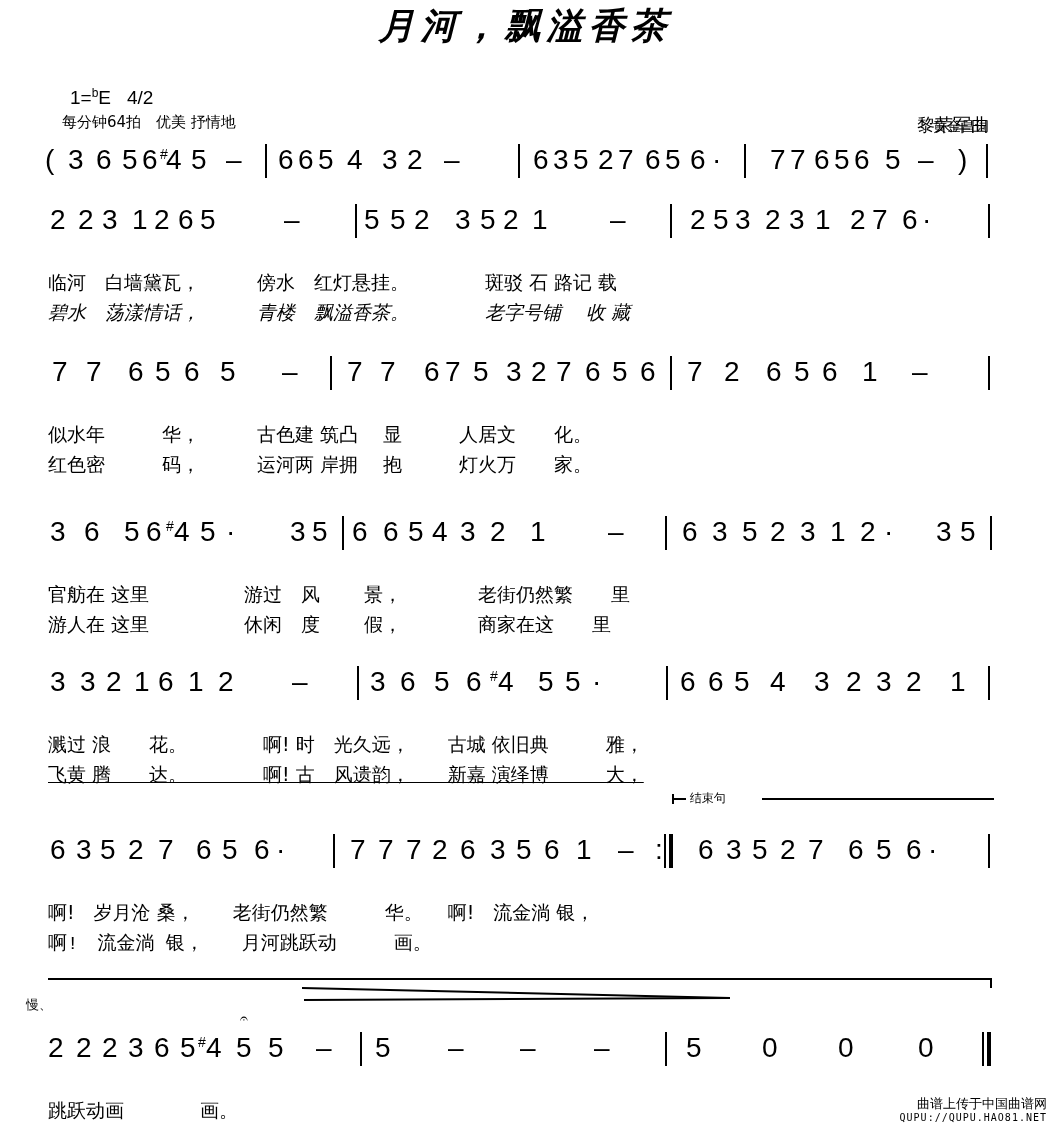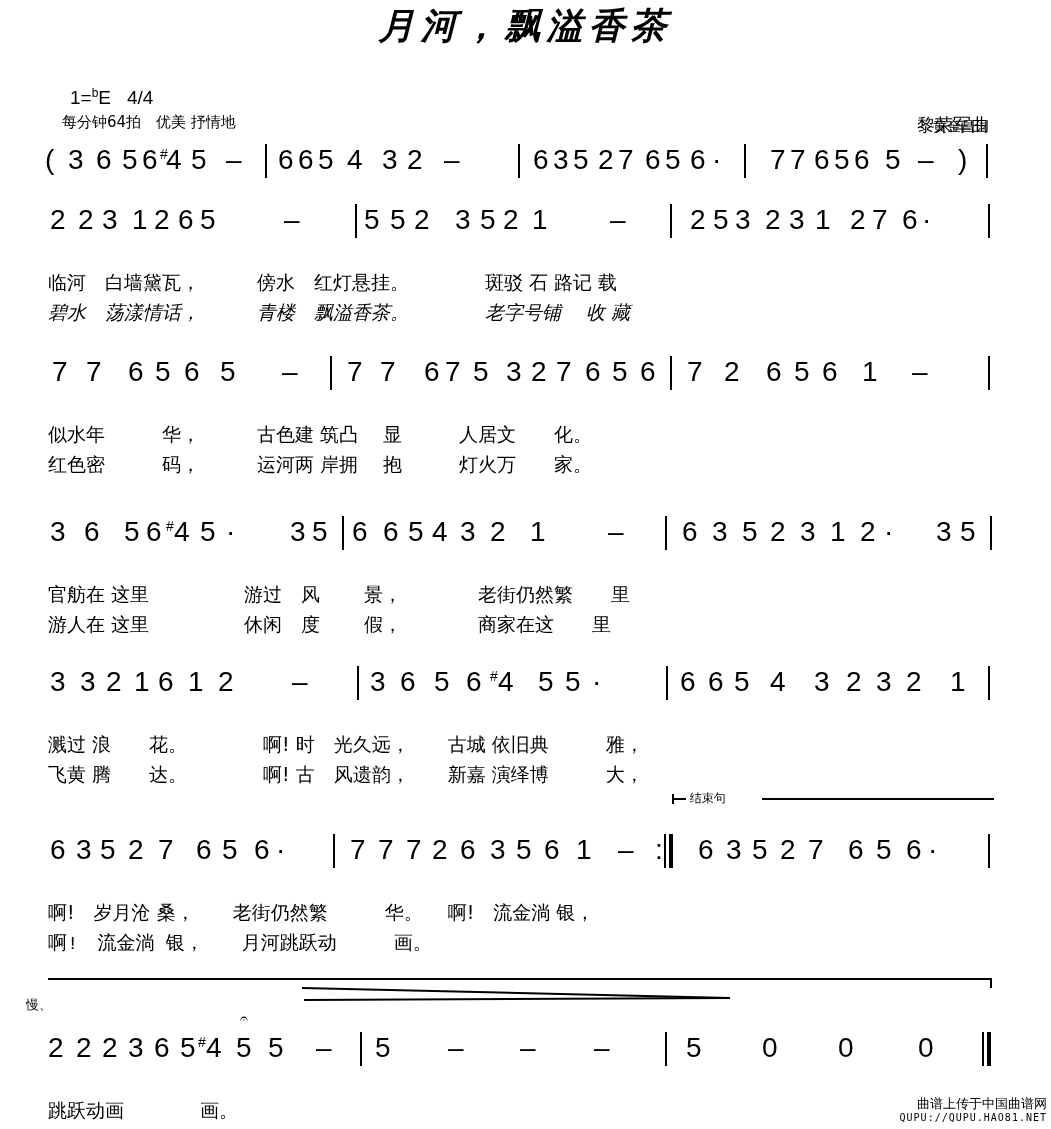--- a/index.html
+++ b/index.html
@@ -26,21 +26,21 @@
   .watermark { right:4px; bottom:4px; text-align:right; font-size:13px; line-height:14px; }
   .watermark .url { font-size:10px; letter-spacing:1px; font-family:"DejaVu Sans Mono", monospace; }
   .hline { position:absolute; height:2px; background:#000; }
 </style>
 </head>
 <body>
 
 <div class="abs title">月河，飘溢香茶</div>
 
 <div class="abs meta-key">
-  <span>1=</span><sup>b</sup><span>E</span>&nbsp;&nbsp;&nbsp;<span>4/4</span>
+  <span>1=</span><sup>b</sup><span>E</span>&nbsp;&nbsp;&nbsp;<span>4/2</span>
 </div>
 <div class="abs meta-tempo">每分钟64拍　优美  抒情地</div>
 <div class="abs meta-lyr">黄金昌词</div>
 <div class="abs meta-comp">黎荣军曲</div>
 
 <div id="score">
     <div class="row" style="top: 140px;">
       <div class="notes">
         <span class="n" style="left: 45px;">(</span>
         <span class="n" style="left: 68px;">3</span>
@@ -213,21 +213,21 @@
         <span class="n" style="left: 734px;">5</span>
         <span class="n" style="left: 770px;">4</span>
         <span class="n" style="left: 814px;">3</span>
         <span class="n" style="left: 846px;">2</span>
         <span class="n" style="left: 876px;">3</span>
         <span class="n" style="left: 906px;">2</span>
         <span class="n" style="left: 950px;">1</span>
         <div class="bar" style="left: 988px;"></div>
       </div>
       <div class="lyr" style="left: 48px; top: 70px;">溅过 浪　　花。　　　　啊! 时　光久远，　　古城 依旧典　　　雅，</div>
-      <div class="lyr" style="left: 48px; top: 100px;">飞黄 腾　　达。　　　　啊! 古　风遗韵，　　新嘉 演绎博　　　大，</div>
+      <div class="lyr" style="left: 48px; top: 100px; text-decoration: underline;">飞黄 腾　　达。　　　　啊! 古　风遗韵，　　新嘉 演绎博　　　大，</div>
     </div>
     <div class="row" style="top: 830px;">
       <div class="notes">
         <span class="n" style="left: 50px;">6</span>
         <span class="n" style="left: 76px;">3</span>
         <span class="n" style="left: 100px;">5</span>
         <span class="n" style="left: 128px;">2</span>
         <span class="n" style="left: 158px;">7</span>
         <span class="n" style="left: 196px;">6</span>
         <span class="n" style="left: 222px;">5</span>

